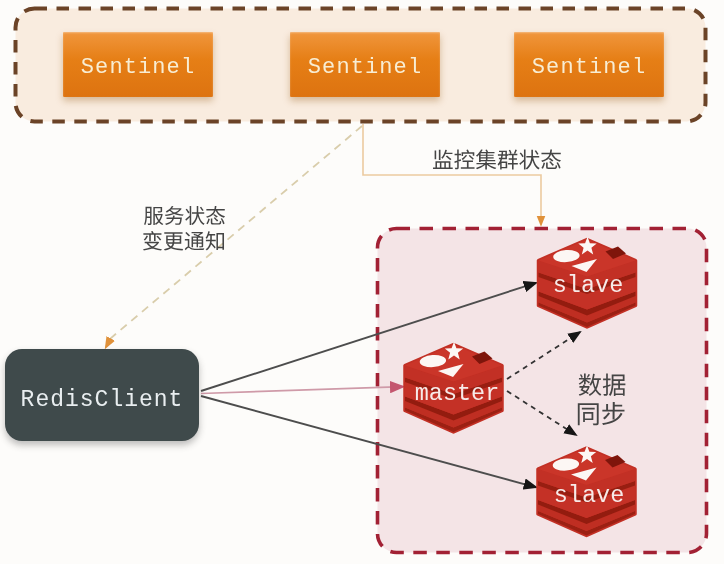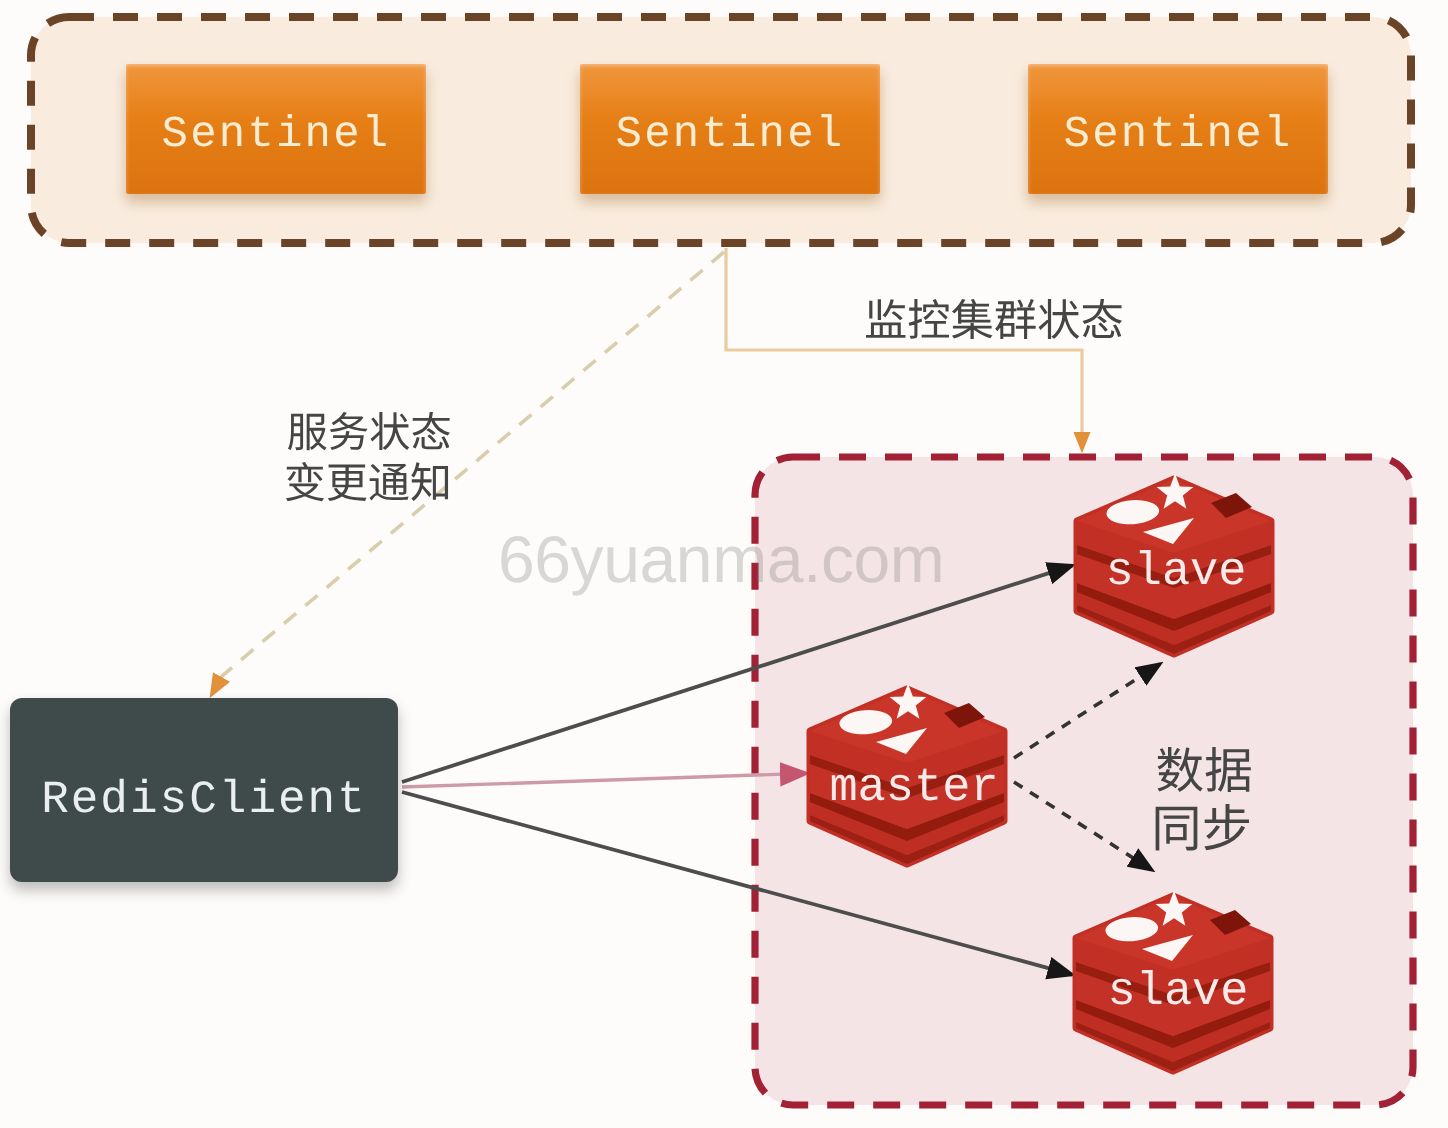--- a/index.html
+++ b/index.html
@@ -3,21 +3,21 @@
 <style>
 html,body{margin:0;padding:0;}
 body{width:724px;height:564px;background:#fdfcfa;overflow:hidden;}
 #c{position:relative;width:724px;height:564px;font-family:"Liberation Sans",sans-serif;}
 #c svg.base{position:absolute;left:0;top:0;}
 .sent{position:absolute;top:32px;width:150px;height:65px;border-radius:1px;
  background:linear-gradient(180deg,#f0963d 0%,#e67f16 42%,#dd7310 100%);
  box-shadow:0 4px 7px rgba(150,90,20,.35), inset 0 1px 2px rgba(255,255,255,.35);
  display:flex;align-items:center;justify-content:center;
  font-family:"Liberation Mono",monospace;font-size:22px;letter-spacing:1.1px;color:#f8edd3;padding-top:6px;box-sizing:border-box;}
-#rc{position:absolute;left:5px;top:349px;width:194px;height:92px;border-radius:6px;
+#rc{position:absolute;left:5px;top:349px;width:194px;height:92px;border-radius:17px;
  background:#3f4a4b;box-shadow:0 4px 7px rgba(40,40,40,.3);
  display:flex;align-items:center;justify-content:center;
  font-family:"Liberation Mono",monospace;font-size:23px;letter-spacing:1px;color:#e9eef0;padding-top:9px;box-sizing:border-box;}
 #wm{position:absolute;left:249px;top:263px;font-size:33px;line-height:1;color:rgba(120,120,120,.28);
  letter-spacing:-0.2px;z-index:9;}
 </style></head>
 <body>
 <div id="c">
 <svg class="base" width="724" height="564" viewBox="0 0 724 564">
 <defs>
@@ -113,14 +113,13 @@
 <g fill="#454545" transform="translate(575.59,423.21) scale(0.02525,-0.02525)">
         <use href="#g2" x="0"></use>
         <use href="#g9" x="1000"></use>
       </g>
 </svg>
 
 <div class="sent" style="left:63px;">Sentinel</div>
 <div class="sent" style="left:290px;">Sentinel</div>
 <div class="sent" style="left:514px;">Sentinel</div>
 <div id="rc">RedisClient</div>
-<div id="wm">66yuanma.com</div>
 </div>
 
 </body></html>

